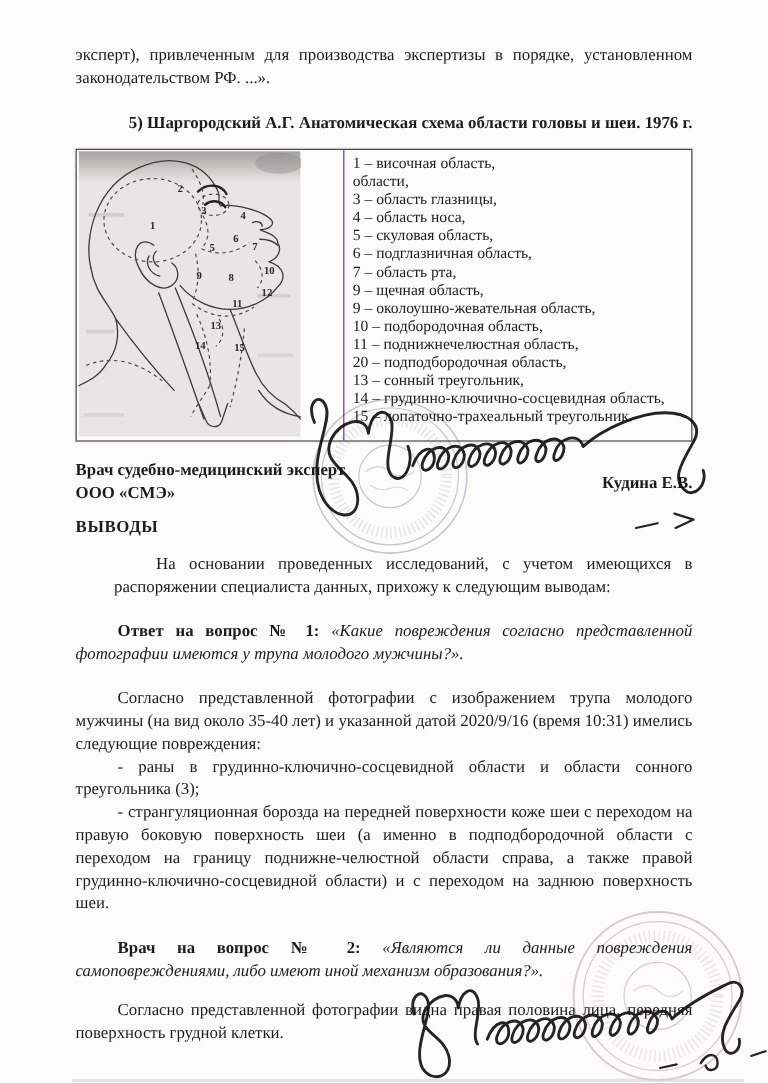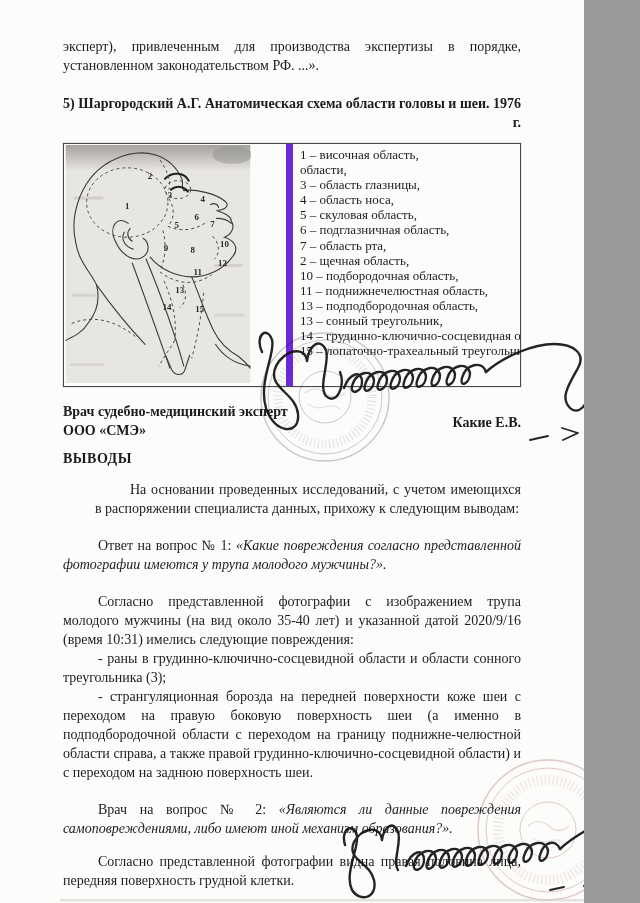--- a/index.html
+++ b/index.html
@@ -1,30 +1,30 @@
 <!DOCTYPE html>
 <html lang="ru"><head>
 <meta charset="utf-8">
 <style>
   html,body{margin:0;padding:0;}
   body{background:#9a9a9a;font-family:"Liberation Serif","DejaVu Serif",serif;}
-  .sheet{position:relative;width:584px;height:903px;background:#fcfcfa;overflow:hidden;
+  .sheet{position:relative;width:640px;height:903px;background:#fcfcfa;overflow:hidden;
          color:#1c1c1c;font-size:14px;line-height:19px;}
   .page{padding:37px 63px 0 63px;}
   p{margin:0;}
   .just{text-align:justify;}
   .ind{text-indent:35px;}
-  .b{font-weight:normal;}
+  .b{font-weight:bold;}
   .i{font-style:italic;}
   .schema-heading{font-weight:bold;text-align:right;margin-top:19px;}
   .figure-box{margin-top:11px;border:1px solid #4a4a4a;height:242px;display:flex;
               box-shadow:0 0 0 1px rgba(120,120,120,.15);}
   .fig-left{width:222px;height:242px;position:relative;}
   .fig-left svg{display:block;margin:1px;}
-  .fig-right{flex:1;border-left:7px solid #6d28d9;padding:3px 4px 0 7px;
+  .fig-right{flex:1;border-left:1px solid #6d28d9;padding:3px 4px 0 7px;
              font-size:13px;line-height:15.1px;overflow:hidden;}
   .legend-line{white-space:nowrap;}
   .legend-line.jl{text-align:justify;text-align-last:justify;white-space:normal;}
   .sign-row{margin-top:15px;display:flex;justify-content:space-between;align-items:flex-start;}
   .sign-role{font-weight:bold;}
   .sign-name{font-weight:bold;margin-top:11px;}
   .concl-title{font-weight:bold;text-align:left;margin-top:9px;letter-spacing:.5px;}
   .mt1{margin-top:12px;margin-left:32px;} .mt2{margin-top:18px;} .mt3{margin-top:14px;}
   .overlay{position:absolute;left:0;top:0;width:640px;height:903px;pointer-events:none;}
 </style>
@@ -108,36 +108,37 @@
         </svg>
       </div>
       <div class="fig-right">
         <div class="legend-line">1 – височная область,</div>
         <div class="legend-line">области,</div>
         <div class="legend-line">3 – область глазницы,</div>
         <div class="legend-line">4 – область носа,</div>
         <div class="legend-line">5 – скуловая область,</div>
         <div class="legend-line">6 – подглазничная область,</div>
         <div class="legend-line">7 – область рта,</div>
-        <div class="legend-line">2 – щечная область,</div>
+        <div class="legend-line">9 – щечная область,</div>
+        <div class="legend-line">9 – околоушно-жевательная область,</div>
         <div class="legend-line">10 – подбородочная область,</div>
         <div class="legend-line">11 – поднижнечелюстная область,</div>
-        <div class="legend-line">13 – подподбородочная область,</div>
+        <div class="legend-line">20 – подподбородочная область,</div>
         <div class="legend-line">13 – сонный треугольник,</div>
         <div class="legend-line">14 – грудинно-ключично-сосцевидная область,</div>
         <div class="legend-line">15 – лопаточно-трахеальный треугольник.</div>
       </div>
     </div>
 
     <div class="sign-row">
       <div class="sign-role">
         <div>Врач судебно-медицинский эксперт</div>
         <div>ООО «СМЭ»</div>
       </div>
-      <div class="sign-name">Какие Е.В.</div>
+      <div class="sign-name">Кудина Е.В.</div>
     </div>
 
     <p class="concl-title">ВЫВОДЫ</p>
 
     <p class="just ind mt1">На основании проведенных исследований, с учетом имеющихся в распоряжении специалиста данных, прихожу к следующим выводам:</p>
 
     <p class="just ind mt2"><span class="b">Ответ на вопрос № 1:</span> <span class="i">«Какие повреждения согласно представленной фотографии имеются у трупа молодого мужчины?».</span></p>
 
     <p class="just ind mt2">Согласно представленной фотографии с изображением трупа молодого мужчины (на вид около 35-40 лет) и указанной датой 2020/9/16 (время 10:31) имелись следующие повреждения:</p>
     <p class="just ind">- раны в грудинно-ключично-сосцевидной области и области сонного треугольника (3);</p>

